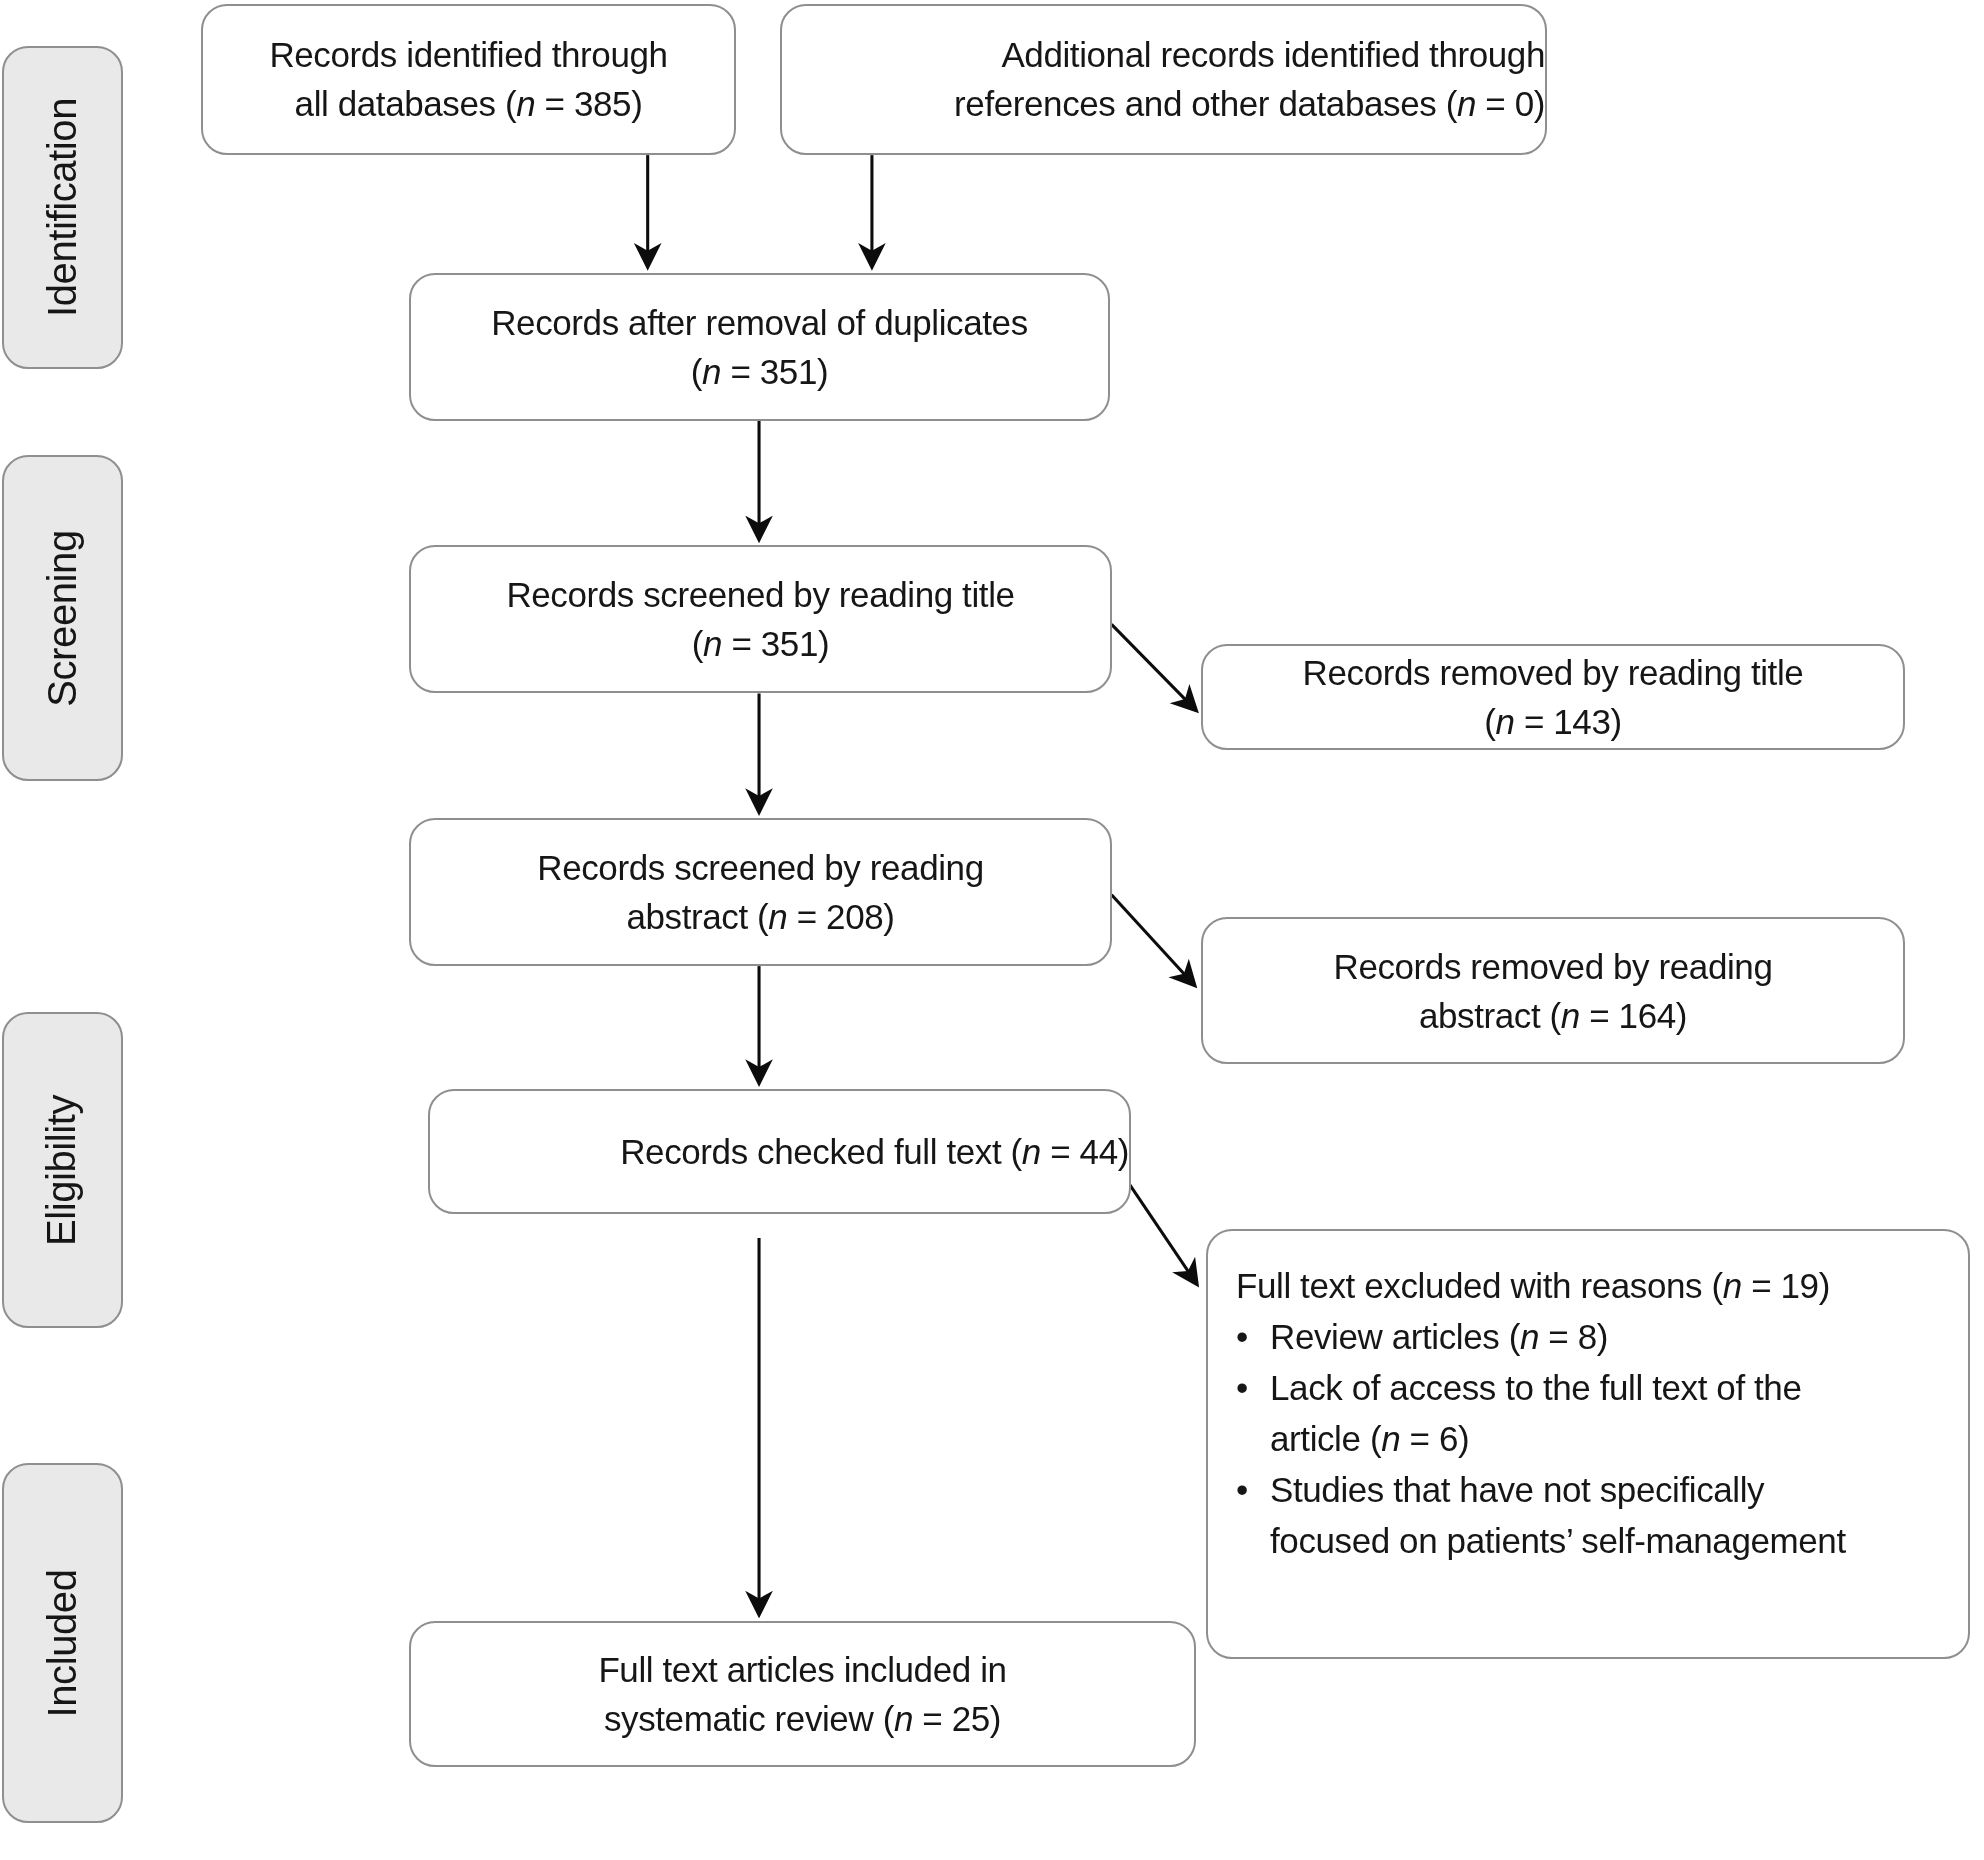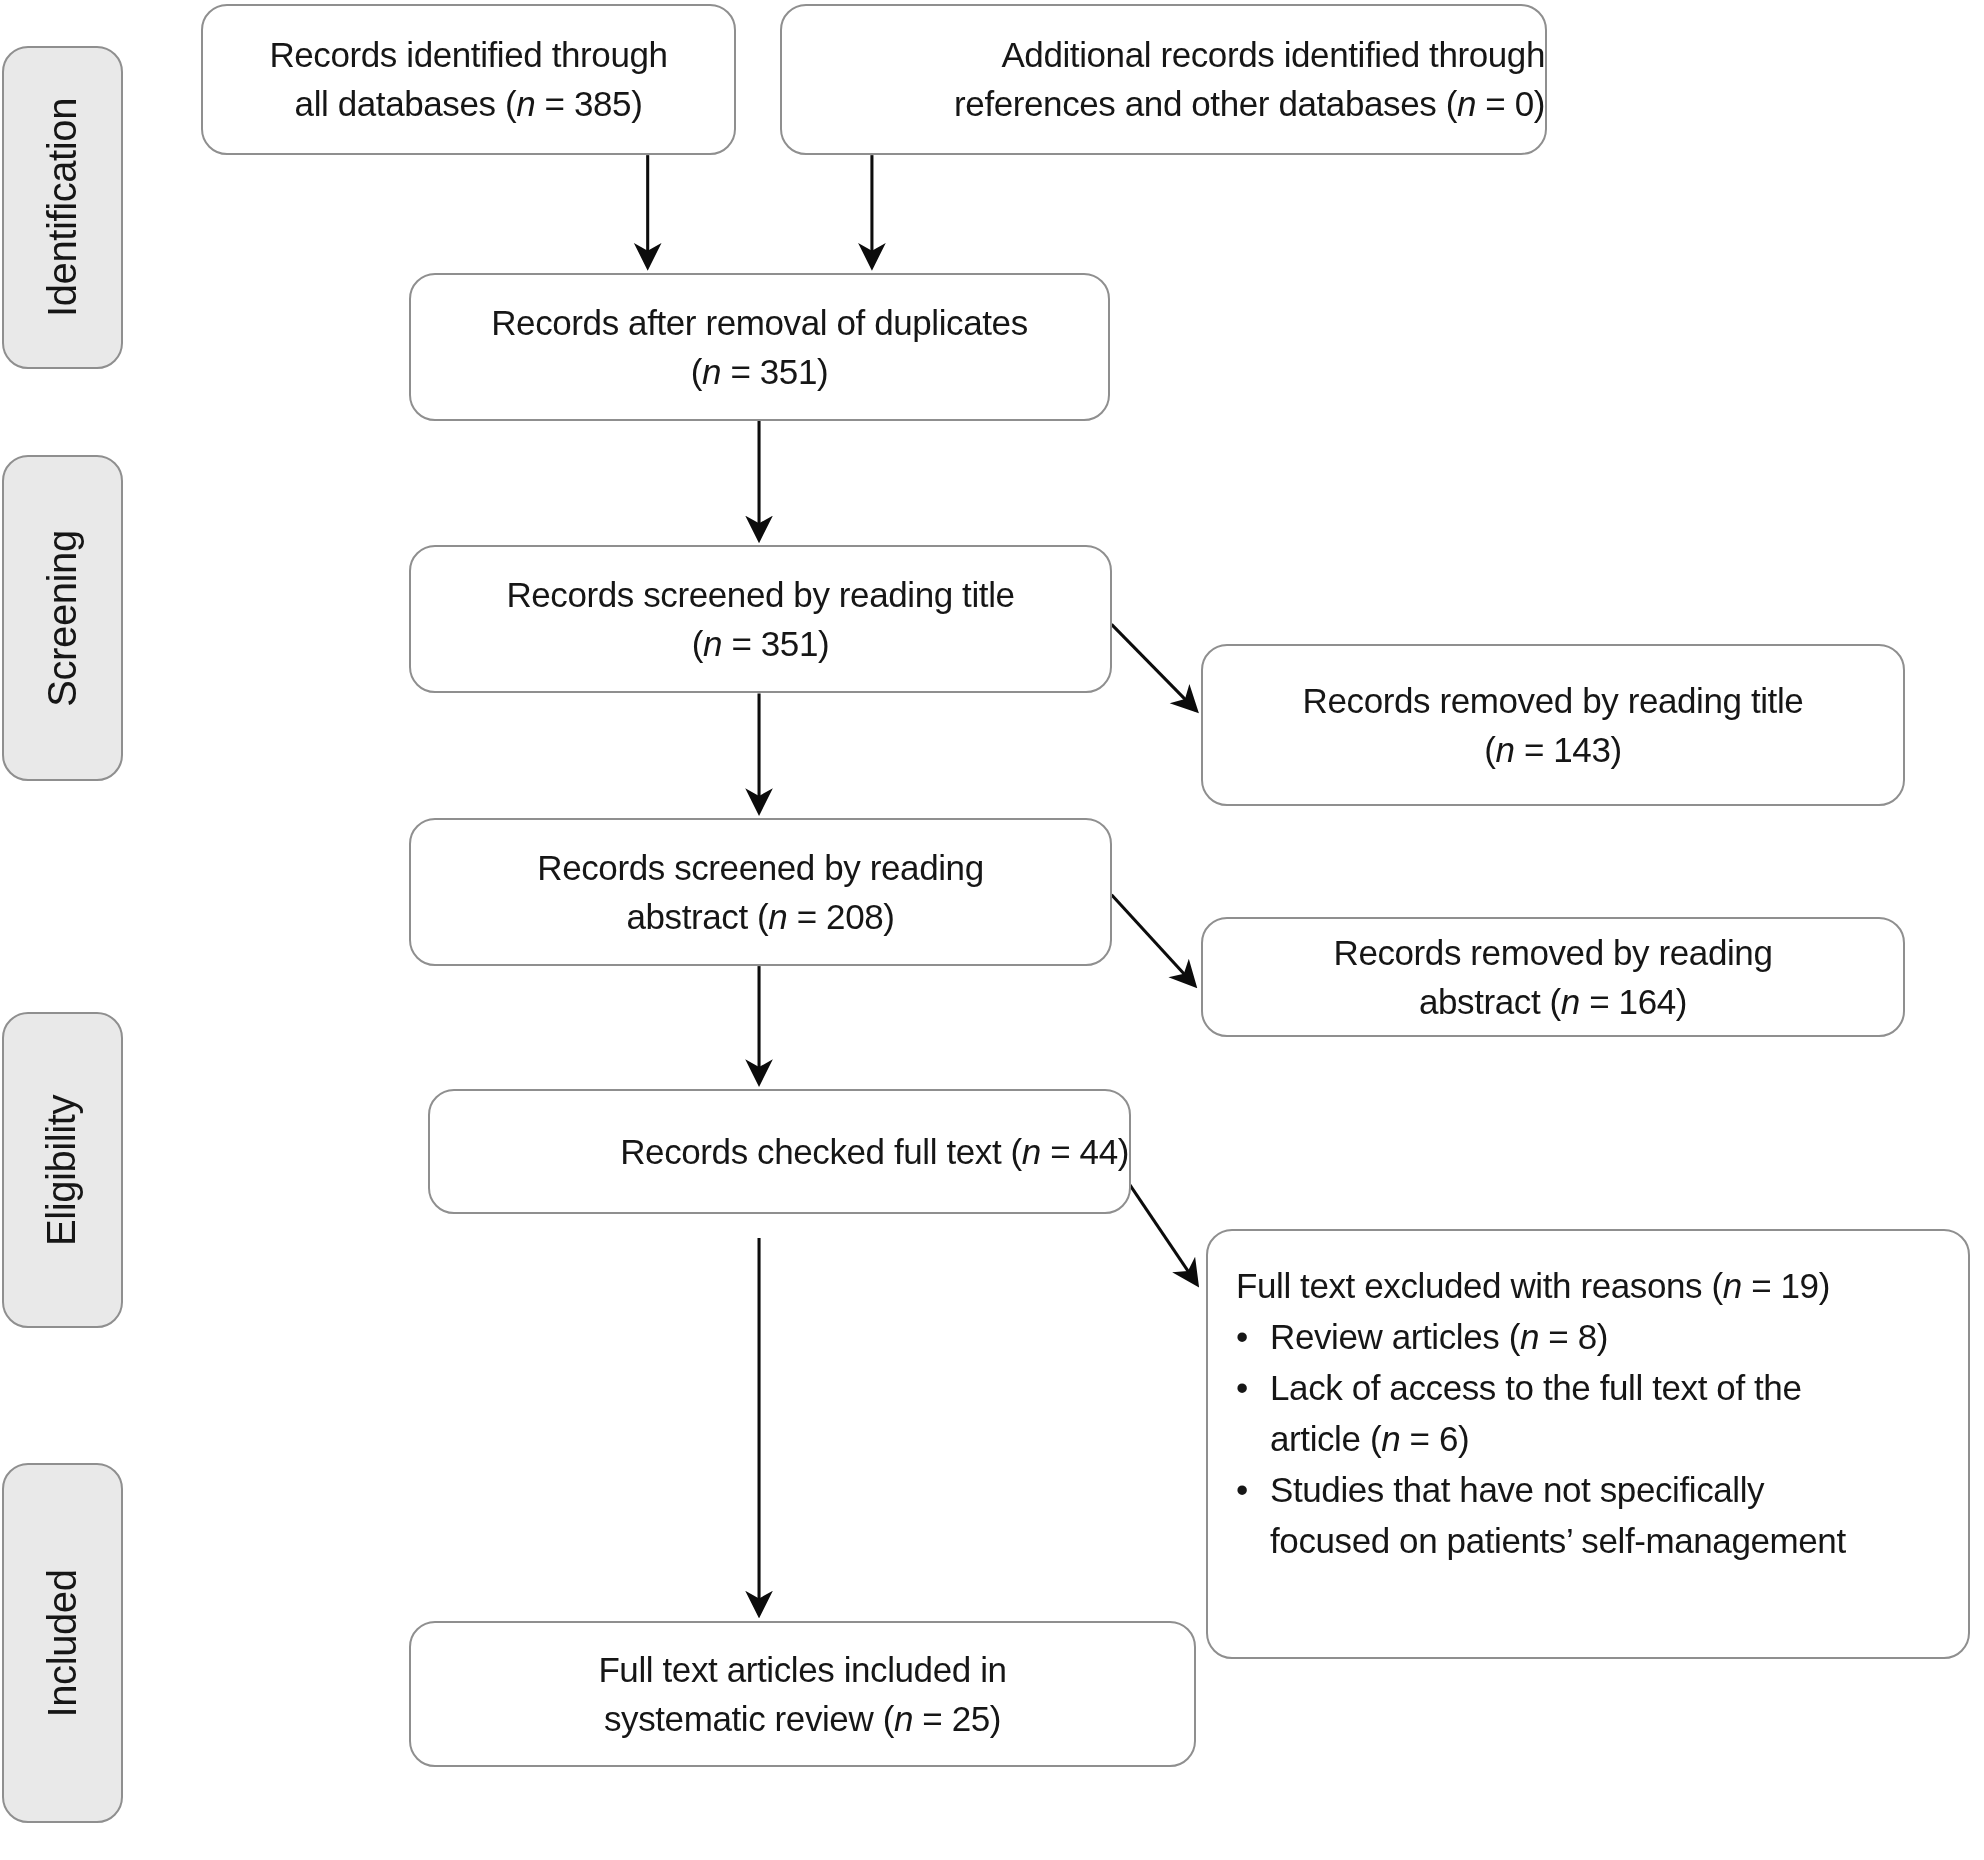--- a/index.html
+++ b/index.html
@@ -74,31 +74,31 @@
   <div class="fbox" style="left:409px;top:273px;width:701px;height:148px;">
     <div class="line"><span>Records after removal of duplicates</span><span class="it"></span><span></span></div>
     <div class="line"><span>(</span><span class="it">n</span><span> = 351)</span></div>
   </div>
 
   <div class="fbox" style="left:409px;top:545px;width:703px;height:148px;">
     <div class="line"><span>Records screened by reading title</span><span class="it"></span><span></span></div>
     <div class="line"><span>(</span><span class="it">n</span><span> = 351)</span></div>
   </div>
 
-  <div class="fbox" style="left:1201px;top:644px;width:704px;height:162px;">
+  <div class="fbox" style="left:1201px;top:644px;width:704px;height:106px;">
     <div class="line"><span>Records removed by reading title</span><span class="it"></span><span></span></div>
     <div class="line"><span>(</span><span class="it">n</span><span> = 143)</span></div>
   </div>
 
   <div class="fbox" style="left:409px;top:818px;width:703px;height:148px;text-align:right;">
     <div class="line"><span>Records screened by reading</span><span class="it"></span><span></span></div>
     <div class="line"><span>abstract (</span><span class="it">n</span><span> = 208)</span></div>
   </div>
 
-  <div class="fbox" style="left:1201px;top:917px;width:704px;height:120px;">
+  <div class="fbox" style="left:1201px;top:917px;width:704px;height:147px;">
     <div class="line"><span>Records removed by reading</span><span class="it"></span><span></span></div>
     <div class="line"><span>abstract (</span><span class="it">n</span><span> = 164)</span></div>
   </div>
 
   <div class="fbox" style="left:428px;top:1089px;width:703px;height:125px;align-items:flex-end;">
     <div class="line"><span>Records checked full text (</span><span class="it">n</span><span> = 44)</span></div>
   </div>
 
   <div class="fbox excl" style="left:1206px;top:1187px;width:764px;height:430px;">
     <div class="line"><span>Full text excluded with reasons (</span><span class="it">n</span><span> = 19)</span></div>

